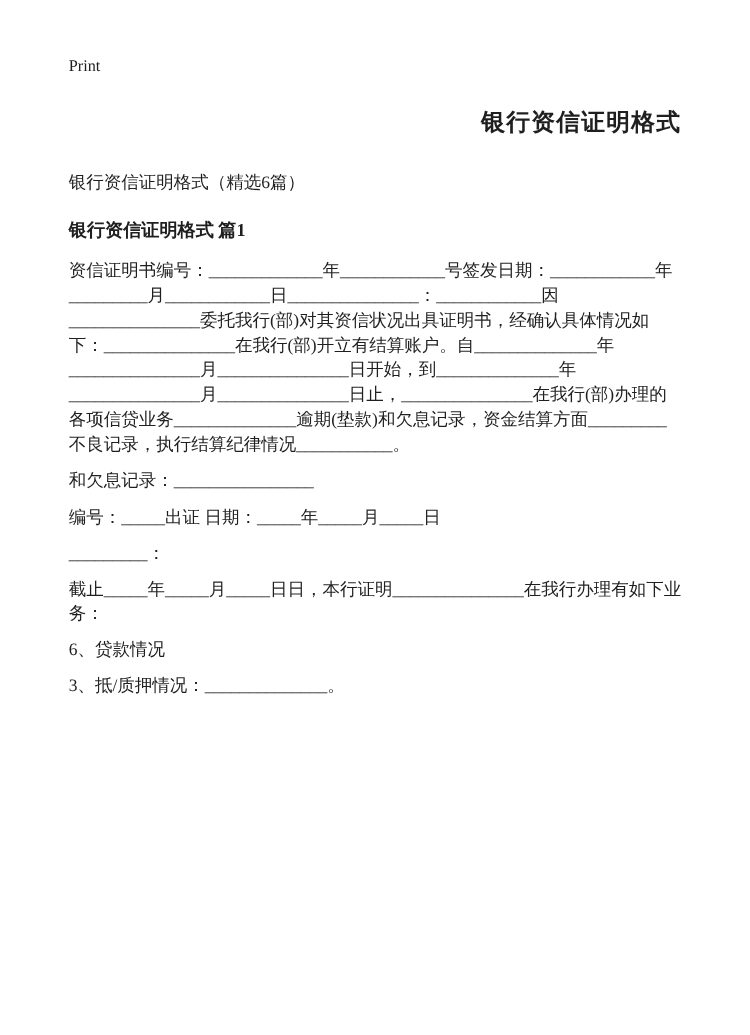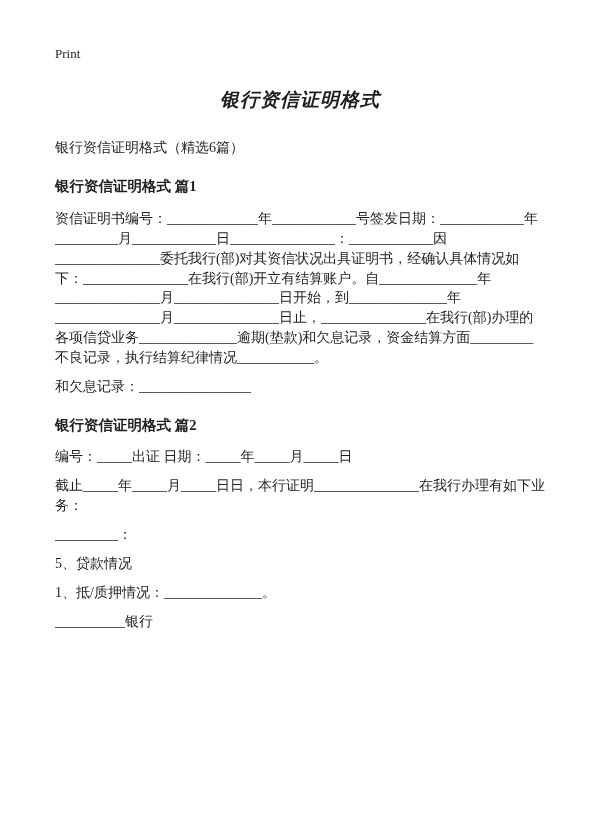--- a/index.html
+++ b/index.html
@@ -20,24 +20,23 @@
   .print-label {
     font-size: 13px;
     color: #1f1f1f;
     margin-bottom: 14px;
     cursor: pointer;
     display: inline-block;
   }
   .doc-title {
     font-size: 19px;
     font-weight: bold;
-    text-align: center;
+    text-align: right;
     margin: 10px 0 24px 0;
     letter-spacing: 1px;
-    font-style: italic;
   }
   .subtitle {
     margin: 0 0 16px 0;
     font-family: Liberation Serif, serif;
   }
   .section-heading {
     font-size: 14.5px;
     font-weight: bold;
     margin: 18px 0 12px 0;
     font-family: Liberation Serif, serif;
@@ -57,31 +56,29 @@
   <h1 class="doc-title">银行资信证明格式</h1>
 
   <p class="subtitle body-text">银行资信证明格式（精选6篇）</p>
 
   <h2 class="section-heading">银行资信证明格式 篇1</h2>
 
   <p class="body-text">资信证明书编号：_____________年____________号签发日期：____________年_________月____________日_______________：____________因_______________委托我行(部)对其资信状况出具证明书，经确认具体情况如下：_______________在我行(部)开立有结算账户。自______________年_______________月_______________日开始，到______________年_______________月_______________日止，_______________在我行(部)办理的各项信贷业务______________逾期(垫款)和欠息记录，资金结算方面_________不良记录，执行结算纪律情况___________。</p>
 
   <p class="body-text">和欠息记录：________________</p>
 
-  <h2 class="section-heading">银行资信证明格式 篇2</h2>
 
   <p class="body-text">编号：_____出证 日期：_____年_____月_____日</p>
 
+  <p class="body-text">_________：</p>
+
   <p class="body-text">截止_____年_____月_____日日，本行证明_______________在我行办理有如下业务：</p>
-
-  <p class="body-text">_________：</p>
 
 
 
-  <p class="body-text">5、贷款情况</p>
+  <p class="body-text">6、贷款情况</p>
 
 
-  <p class="body-text">1、抵/质押情况：______________。</p>
+  <p class="body-text">3、抵/质押情况：______________。</p>
 
 
 
-  <p class="body-text">__________银行</p>
 </div>
 
 </body></html>

